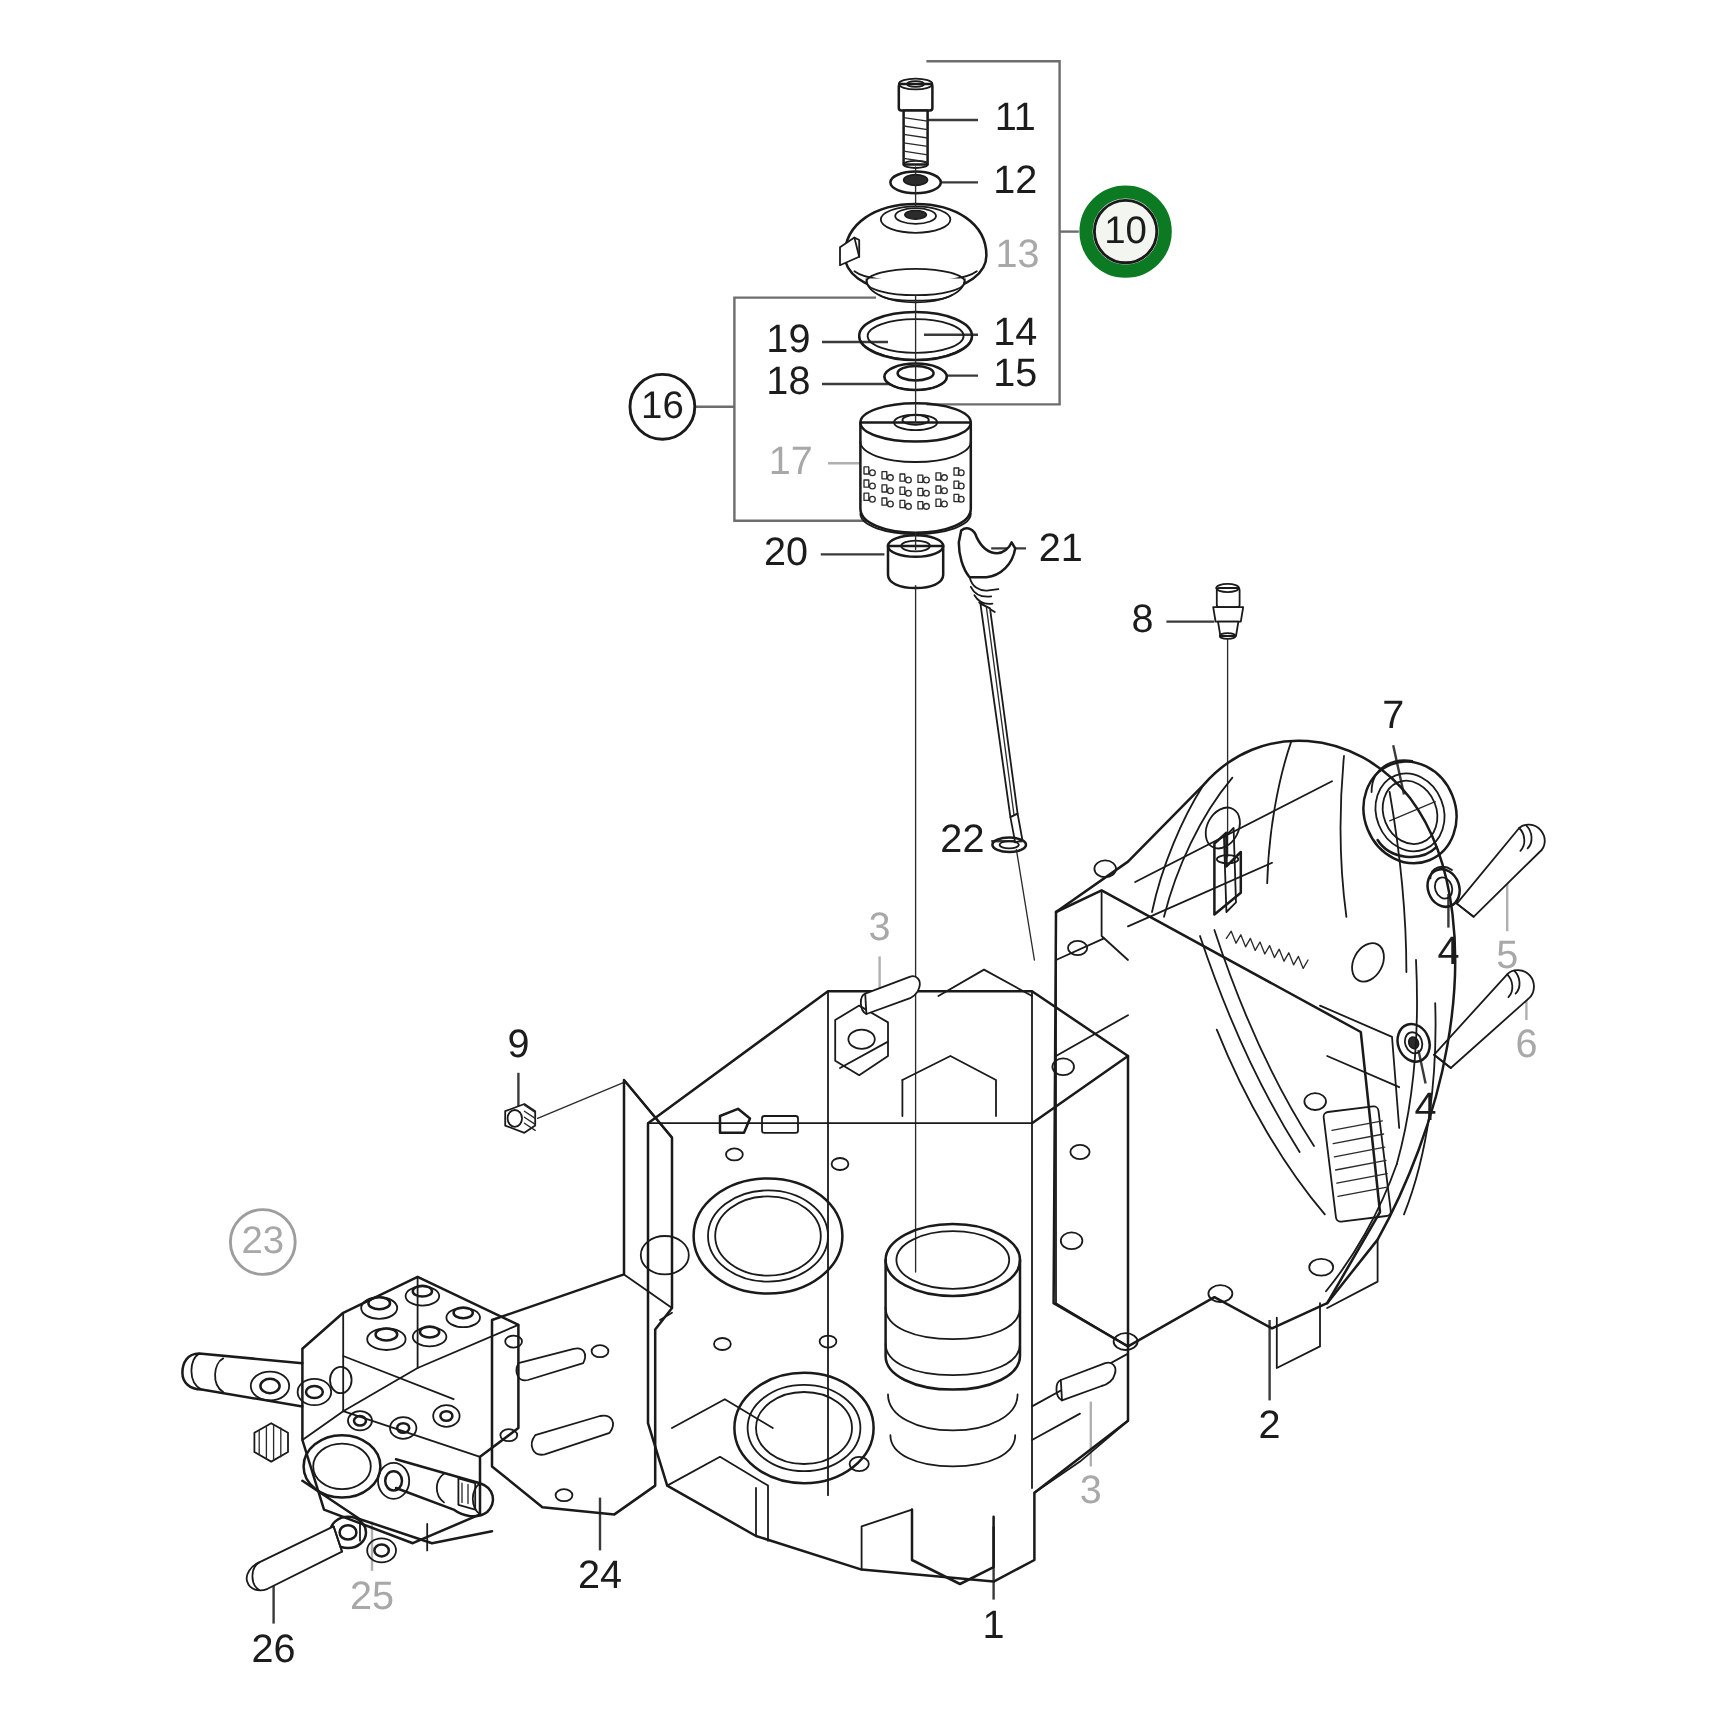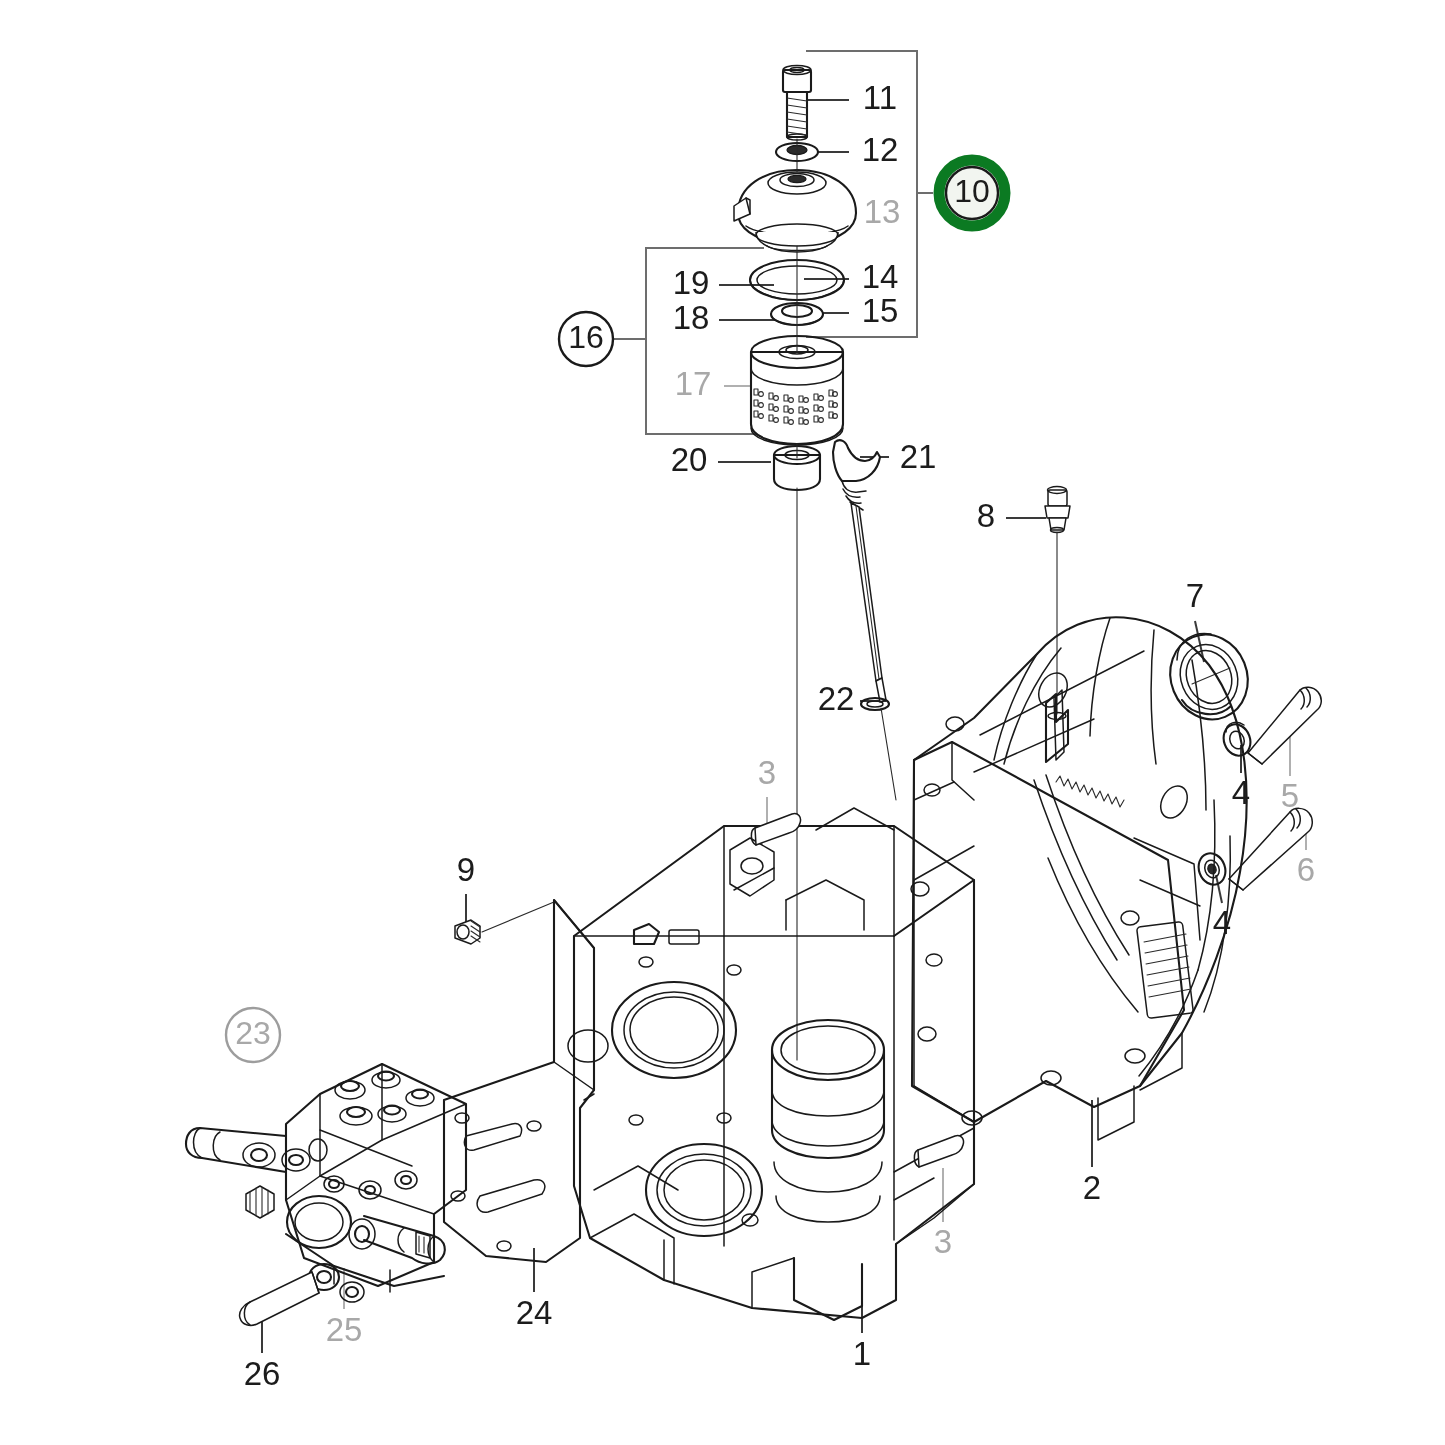--- a/index.html
+++ b/index.html
@@ -10,21 +10,20 @@
   }
   body {
     font-family: "Liberation Sans", sans-serif;
   }
   #diagram-root {
     position: relative;
     width: 1390px;
     height: 1445px;
     background: #ffffff;
     overflow: hidden;
-    margin-left: 34px;
   }
   #diagram-svg {
     position: absolute;
     left: 0;
     top: 0;
     width: 1445px;
     height: 1445px;
     display: block;
   }
   .lbl {

